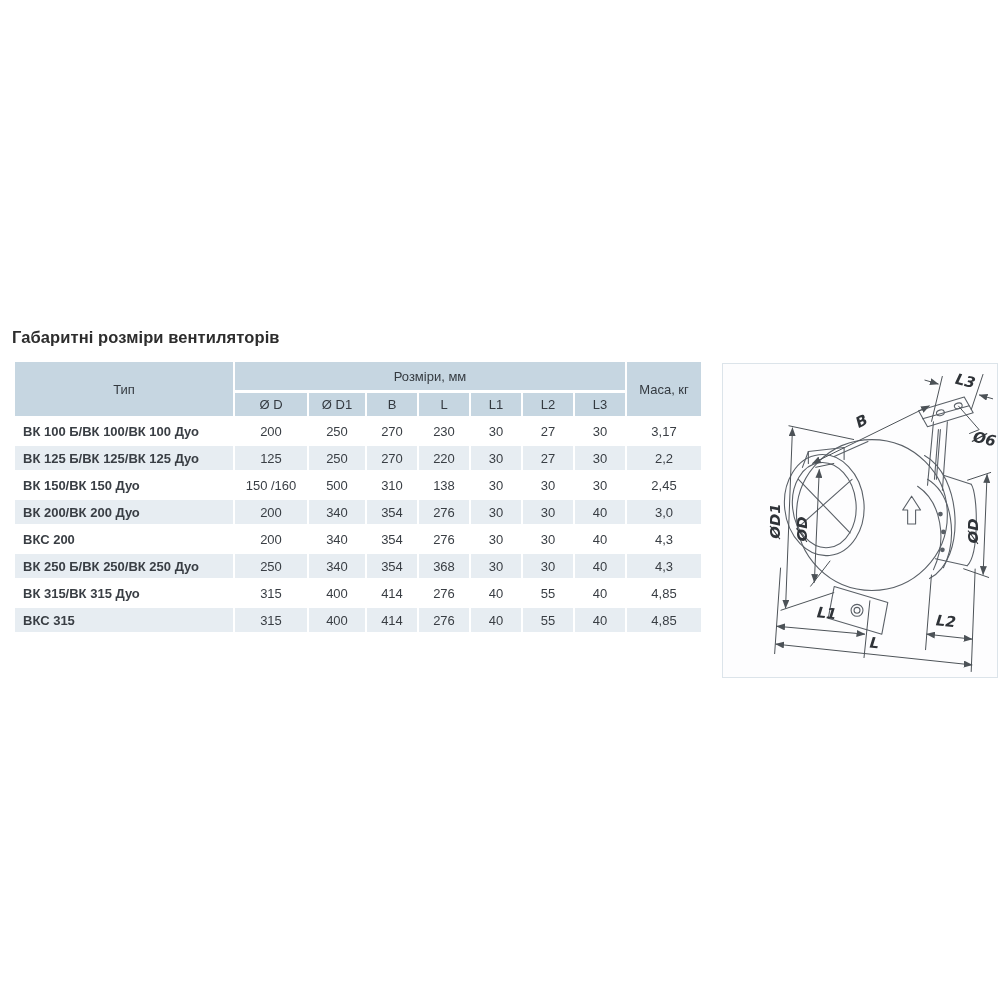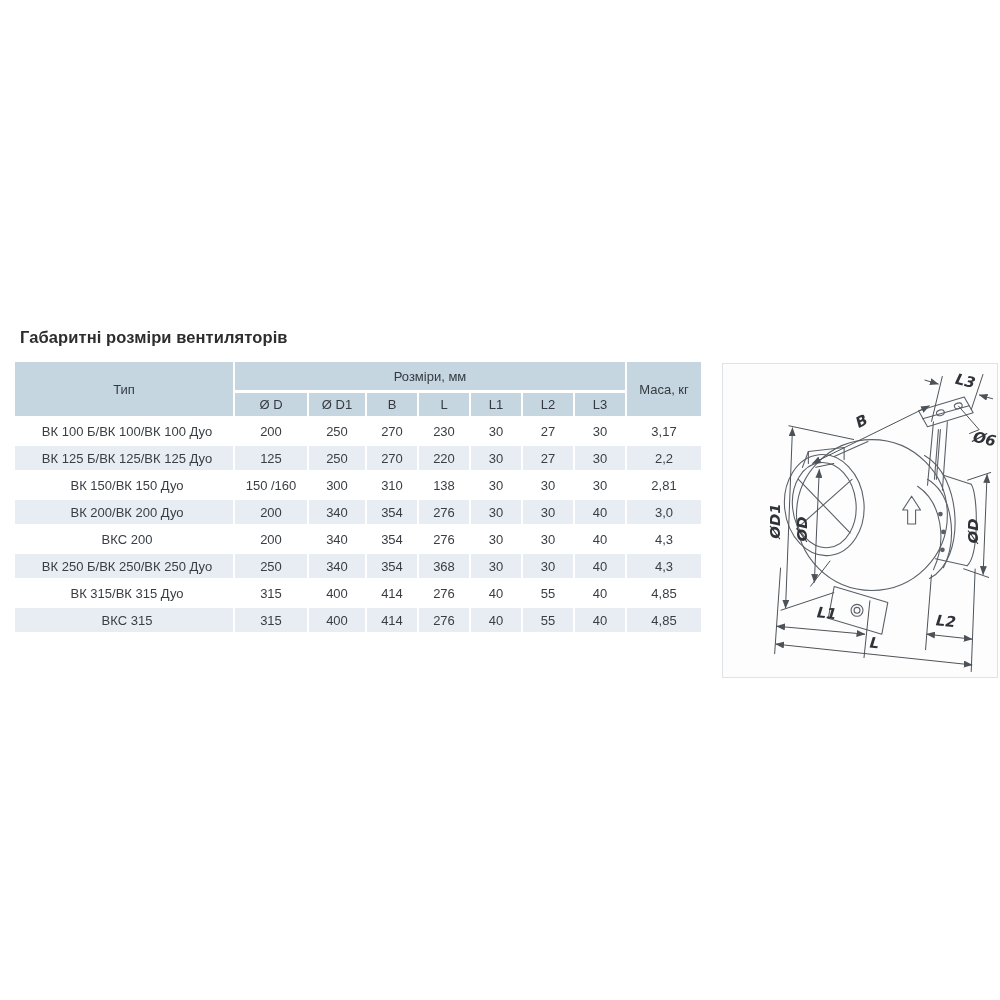--- a/index.html
+++ b/index.html
@@ -10,21 +10,21 @@
     --panel-bg:#fdfdfe;
     --panel-border:#dce4ea;
   }
   html,body{margin:0;padding:0;background:#ffffff;}
   body{
     width:1000px;height:1000px;position:relative;
     font-family:"Liberation Sans", sans-serif;
     -webkit-font-smoothing:antialiased;
   }
   .page-title{
-    position:absolute;left:20px;top:328px;
+    position:absolute;left:12px;top:328px;
     font-size:16.5px;font-weight:bold;color:var(--title);
     letter-spacing:.1px;
   }
   table.dims{
     position:absolute;left:13px;top:359px;
     border-collapse:separate;border-spacing:2px 3px;
     font-size:13px;color:var(--text);
     table-layout:fixed;
   }
   table.dims th{
@@ -32,21 +32,21 @@
     font-weight:normal;color:#343a40;
     text-align:center;vertical-align:middle;
     padding:0 2px;
   }
   table.dims thead tr.top th{height:28px;}
   table.dims thead tr.sub th{height:23px;}
   table.dims td{
     height:24px;text-align:center;vertical-align:middle;
     background:#ffffff;padding:0 2px;white-space:nowrap;
   }
-  table.dims td.type{text-align:center;padding-left:8px;}
+  table.dims td.type{text-align:left;padding-left:8px;font-weight:bold;}
   table.dims tbody tr:nth-child(even) td{background:var(--row-alt-bg);}
   col.c-type{width:218px;} col.c-dd{width:72px;} col.c-dd1{width:56px;}
   col.c-b{width:50px;} col.c-l{width:50px;} col.c-l1{width:50px;}
   col.c-l2{width:50px;} col.c-l3{width:50px;} col.c-mass{width:74px;}
   .diagram-panel{
     position:absolute;left:722px;top:363px;width:276px;height:315px;
     background:var(--panel-bg);border:1px solid var(--panel-border);
     box-sizing:border-box;overflow:hidden;
   }
   .diagram-panel svg{display:block;width:100%;height:100%;}
@@ -107,27 +107,27 @@
         <td>270</td>
         <td>220</td>
         <td>30</td>
         <td>27</td>
         <td>30</td>
         <td>2,2</td>
       </tr>
       <tr>
         <td class="type">ВК 150/ВК 150 Дуо</td>
         <td>150 /160</td>
-        <td>300</td>
+        <td>500</td>
         <td>310</td>
         <td>138</td>
         <td>30</td>
         <td>30</td>
         <td>30</td>
-        <td>2,81</td>
+        <td>2,45</td>
       </tr>
       <tr>
         <td class="type">ВК 200/ВК 200 Дуо</td>
         <td>200</td>
         <td>340</td>
         <td>354</td>
         <td>276</td>
         <td>30</td>
         <td>30</td>
         <td>40</td>

